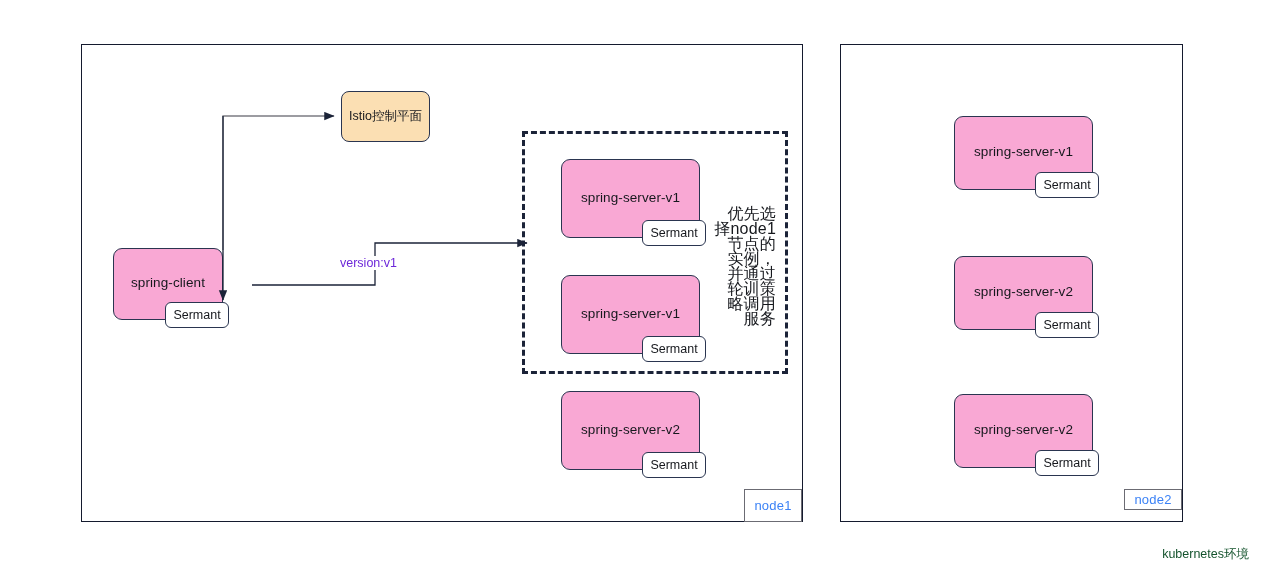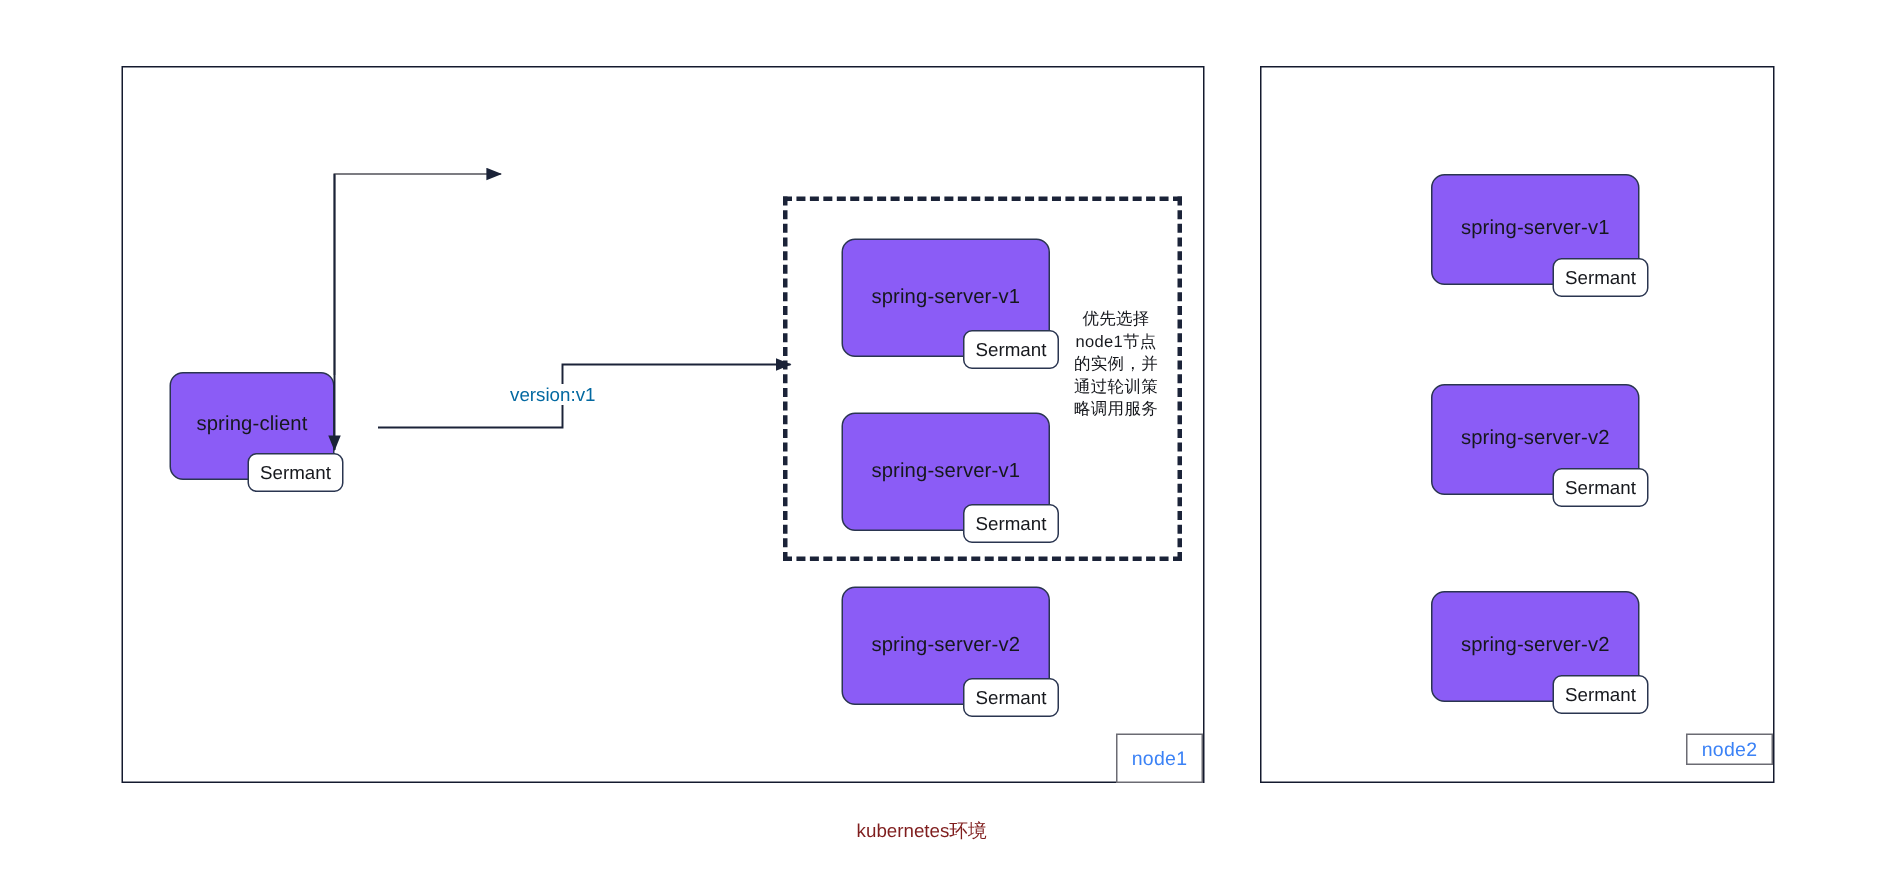--- a/index.html
+++ b/index.html
@@ -38,21 +38,21 @@
     font-size: 13px;
     color: #3b82f6;
     letter-spacing: .2px;
   }
   #node1-tag { left: 744px;  top: 489px; width: 58px; height: 33px; }
   #node2-tag { left: 1124px; top: 489px; width: 58px; height: 21px; }
 
   
   .svc-box {
     position: absolute;
-    background: #8b5cf6;
+    background: #f9a8d4;
     border: 1.4px solid #2a3550;
     border-radius: 9px;
     box-sizing: border-box;
   }
   .svc-label {
     position: absolute;
     left: 0;
     right: 0;
     top: 50%;
     transform: translateY(-62%);
@@ -123,22 +123,22 @@
     box-sizing: border-box;
     background: transparent;
   }
 
   
   #selection-note {
     position: absolute;
     left: 712px;
     top: 206px;
     width: 64px;
-    text-align: center;
-    font-size: 11px;
+    text-align: right;
+    font-size: 16px;
     line-height: 15px;
     color: #16181d;
     letter-spacing: .2px;
   }
 
   
   #connectors {
     position: absolute;
     left: 0;
     top: 0;
@@ -146,52 +146,55 @@
     height: 586px;
     pointer-events: none;
   }
 
   
   #version-label {
     position: absolute;
     left: 338px;
     top: 256px;
     font-size: 12.5px;
-    color: #0369a1;
+    color: #6d28d9;
     background: #ffffff;
     padding: 0 2px;
     white-space: nowrap;
   }
 
   
   #caption {
     position: absolute;
     left: 0;
     top: 546px;
     width: 1269px;
-    text-align: center;
-    font-size: 12.5px;
-    color: #7f1d1d;
+    text-align: right;
+    font-size: 12.5px;
+    color: #14532d;
   }
   #caption-inner {
     position: relative;
     left: -20px;
   }
 </style>
 </head>
 <body>
 
 <div id="canvas">
 
   <div class="node-panel" id="node1-panel"></div>
   <div class="node-tag" id="node1-tag">node1</div>
 
   <div class="node-panel" id="node2-panel"></div>
   <div class="node-tag" id="node2-tag">node2</div>
 
+  <div id="istio-box">
+    <span>Istio控制平面</span>
+  </div>
 
   <div class="svc-box" id="spring-client-box">
     <div class="svc-label">spring-client</div>
     <div class="sermant-chip">Sermant</div>
   </div>
 
   <div id="dashed-region"></div>
 
   <div class="svc-box" id="n1-v1-a">
     <div class="svc-label">spring-server-v1</div>

